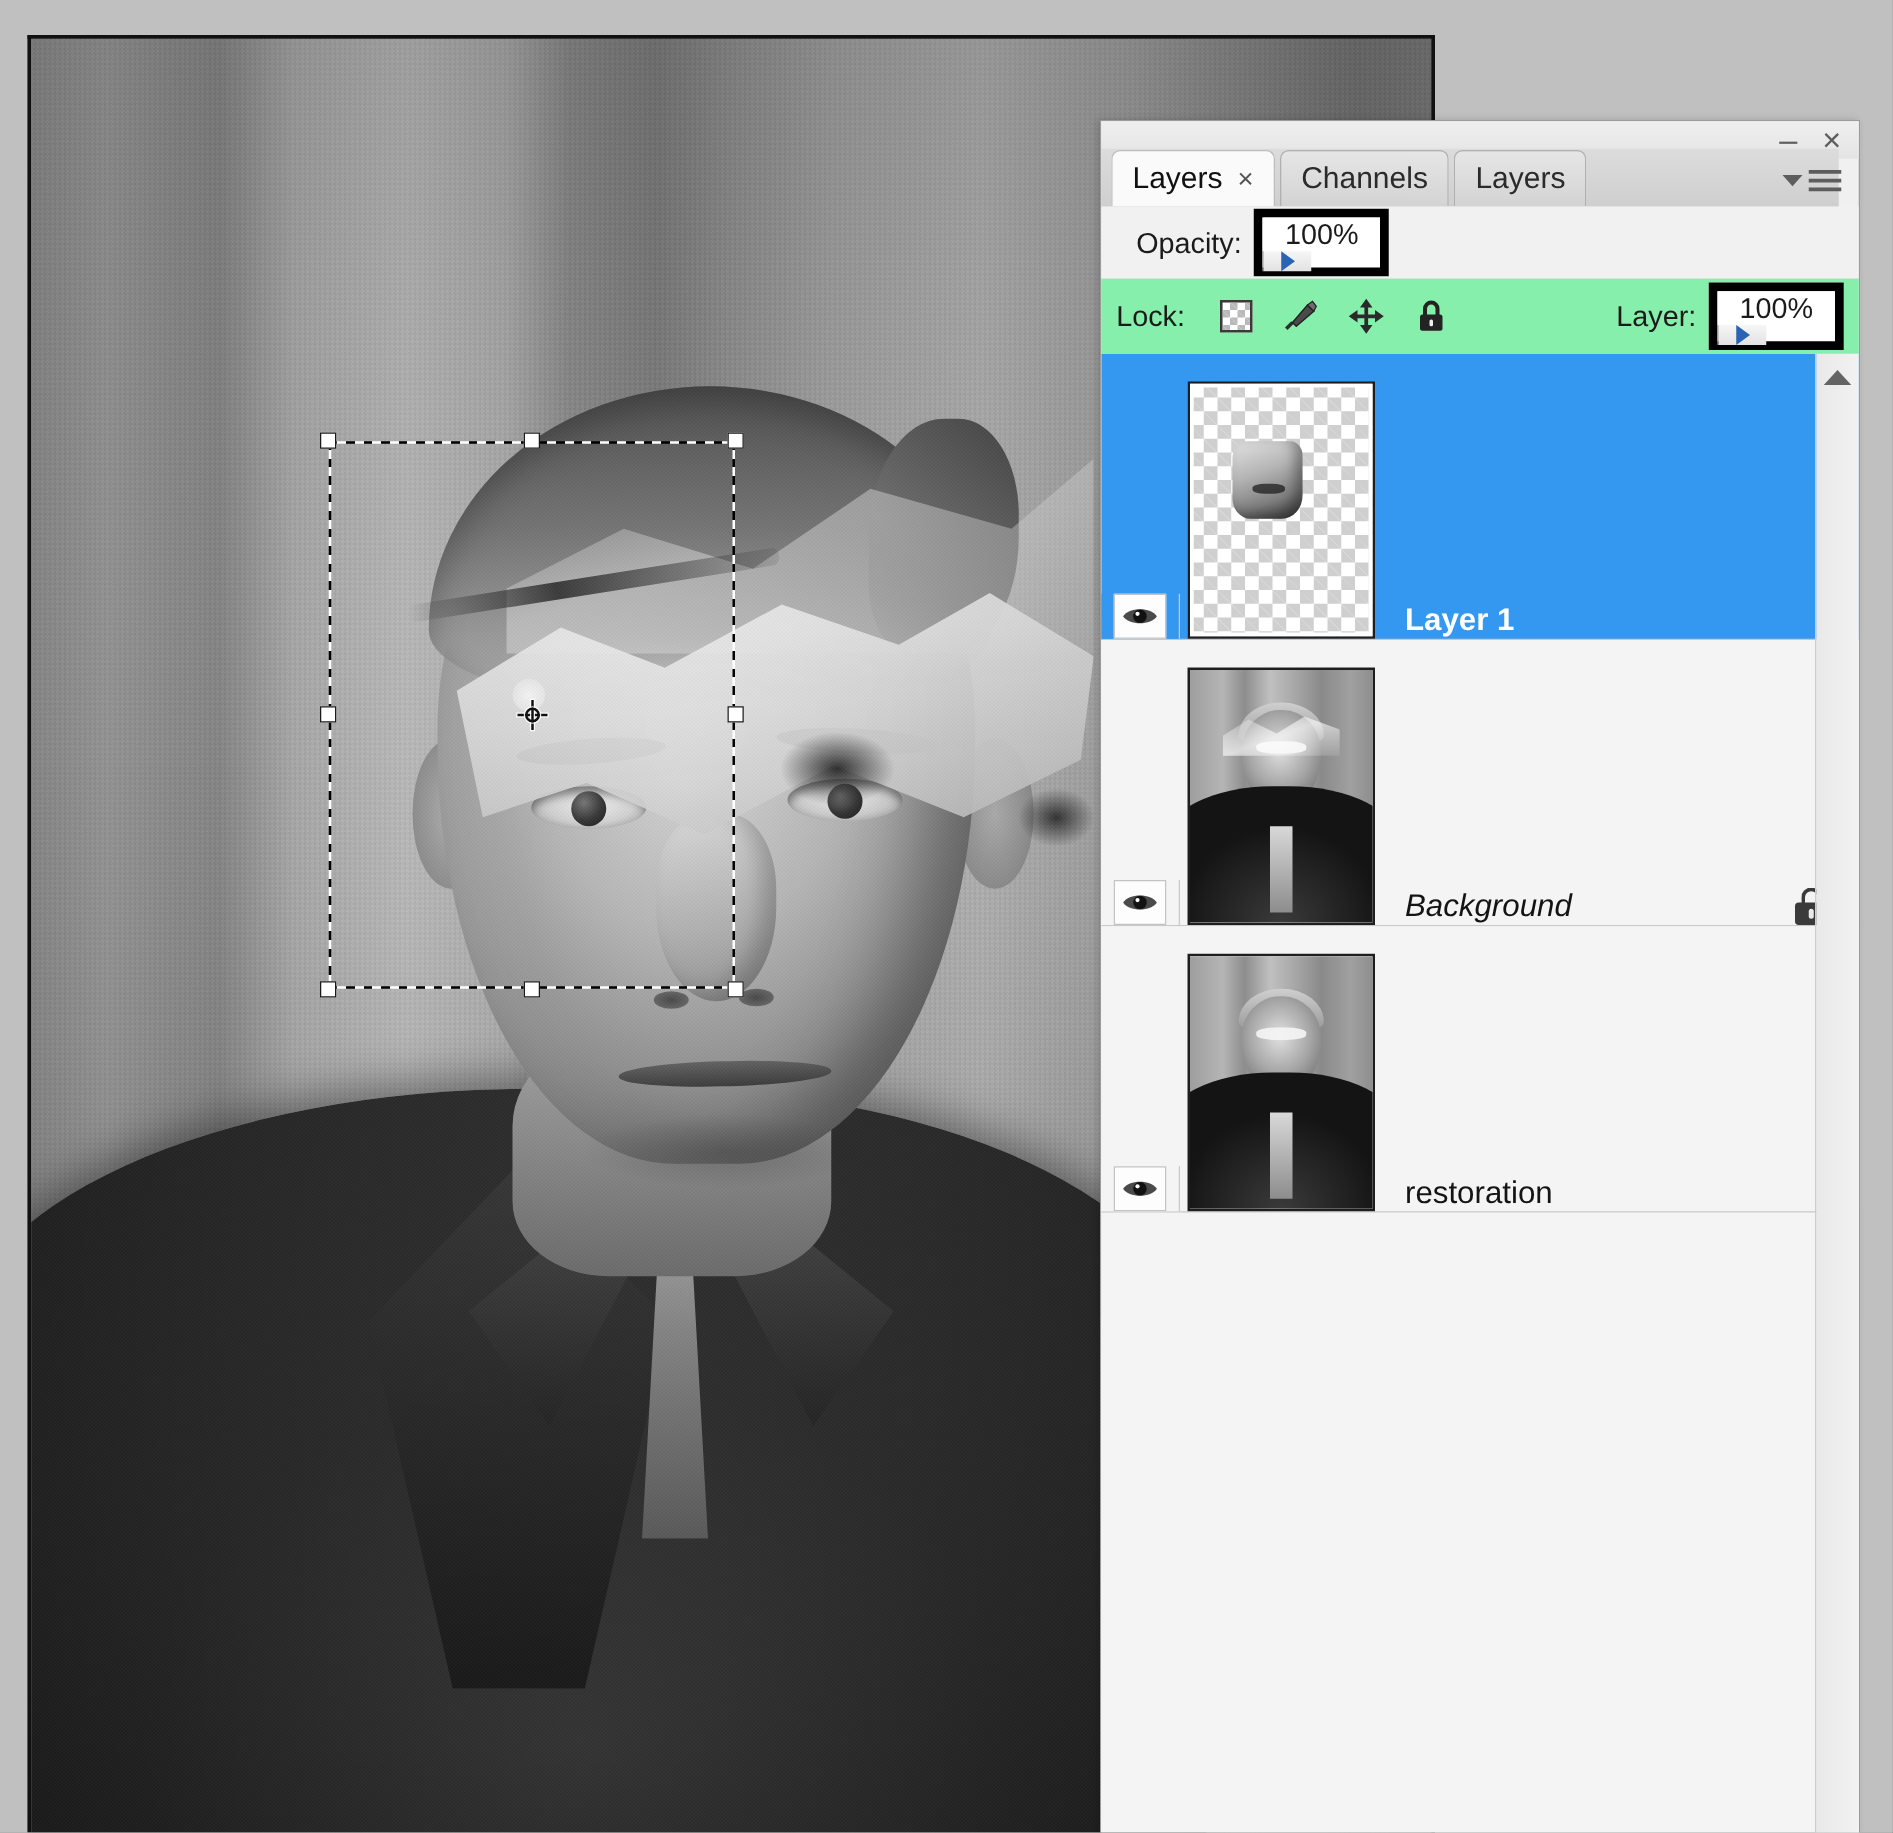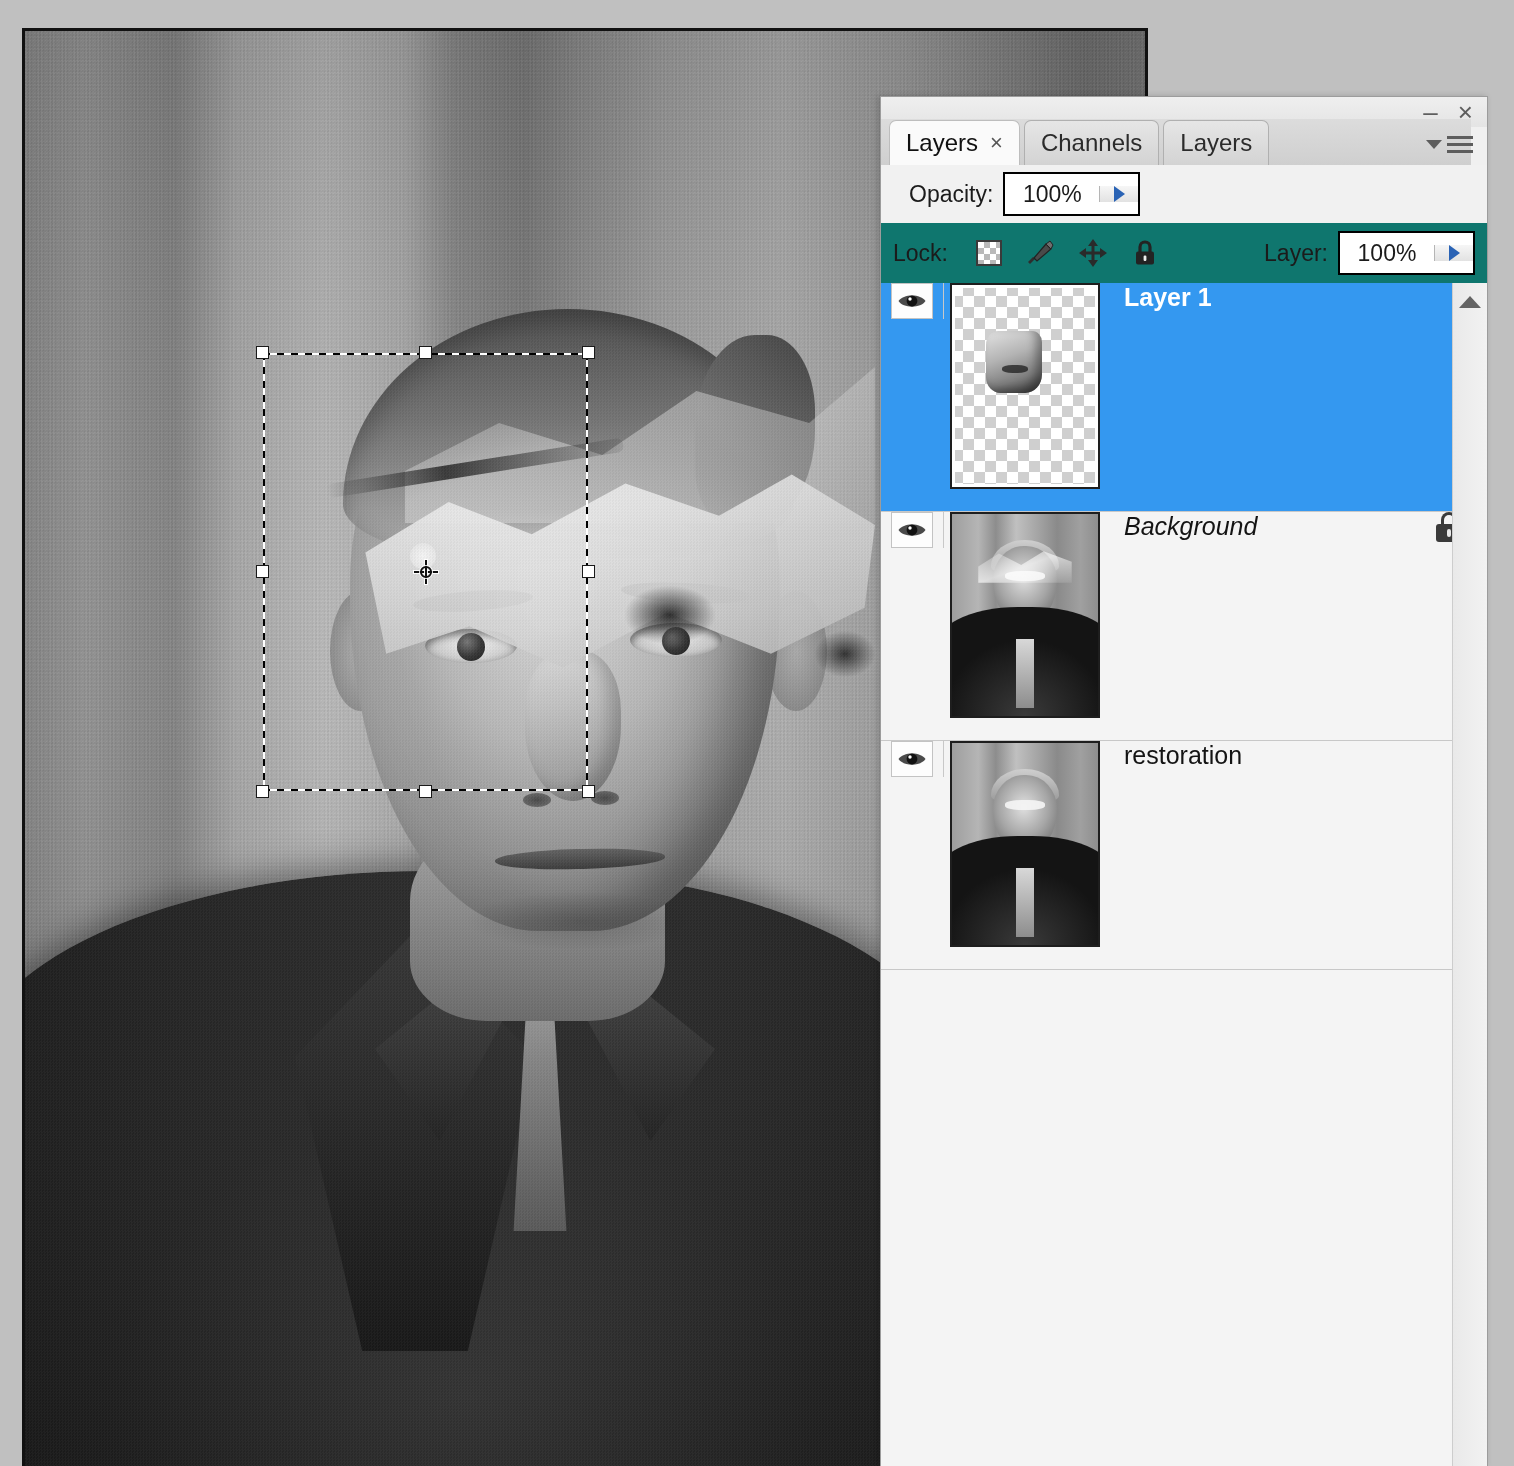--- a/index.html
+++ b/index.html
@@ -368,42 +368,42 @@
     display:flex; align-items:center; justify-content:space-between;
     padding: 0 10px 0 12px;
     font-size: 23px;
   }
   .caret-down {
     width:0;height:0;border-left:10px solid transparent;border-right:10px solid transparent;
     border-top:11px solid #1c1c1c;
   }
   .field-label { font-size: 23px; margin-left: 16px; margin-right: 10px; white-space:nowrap; }
   .num-field {
-    display:flex; align-items:center;
-    border: 2px solid #000000; background:#fff; height: 40px;
+    display:flex; align-items:flex-start;
+    border: 7px solid #000000; background:#fff; height: 40px; flex-direction: column;
   }
   .num-field .val {
     width: 94px; display:flex; align-items:center; justify-content:center;
     font-size: 23px; background:#fff;
   }
   .num-field .stepper {
     width: 38px; border-left:1px solid #b5b5b5;
     background: linear-gradient(180deg,#f6f6f6,#e2e2e2);
     display:flex; align-items:center; justify-content:center;
   }
   .caret-right {
     width:0;height:0;border-top:8px solid transparent;border-bottom:8px solid transparent;
     border-left:11px solid #2a63b5;
   }
 
   
   #lock-row {
     position:absolute; left:0; top: 126px; right:0; height: 60px;
     display:flex; align-items:center; padding: 0 12px;
-    background:#0f766e;
+    background:#86efac;
     border-bottom: 1px solid #b9b9b9;
   }
   .lock-icons { display:flex; align-items:center; gap: 18px; margin-left: 14px; }
   .lock-ico { width: 34px; height: 34px; display:flex; align-items:center; justify-content:center; }
 
   .chk-ico {
     width: 26px; height: 26px;
     border: 2px solid #3a3a3a;
     background-image:
       linear-gradient(45deg,#b9b9b9 25%,transparent 25%,transparent 75%,#b9b9b9 75%),
@@ -416,21 +416,21 @@
 
   
   #layer-list {
     position:absolute; left:0; top: 186px; right:0; bottom: 0;
     background: #f4f4f4;
     overflow: hidden;
   }
   .layer-row {
     position: relative;
     height: 228px;
-    display:flex; align-items:flex-start;
+    display:flex; align-items:flex-end;
     border-bottom: 1px solid #c8c8c8;
     background: #f4f4f4;
   }
   .layer-row.selected { background: #3498f0; }
   .eye-cell {
     width: 62px;
     border-right: 1px solid #c8c8c8;
     display:flex; align-items:center; justify-content:center;
     background: inherit;
   }

